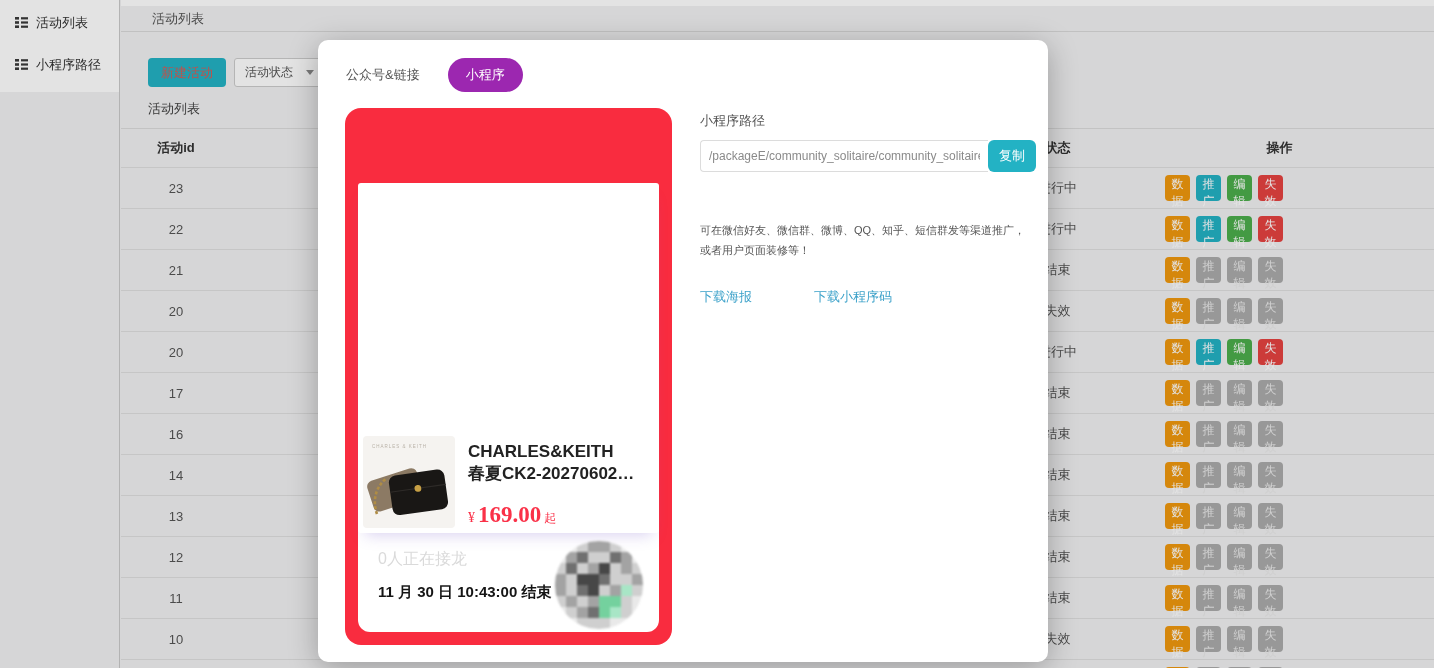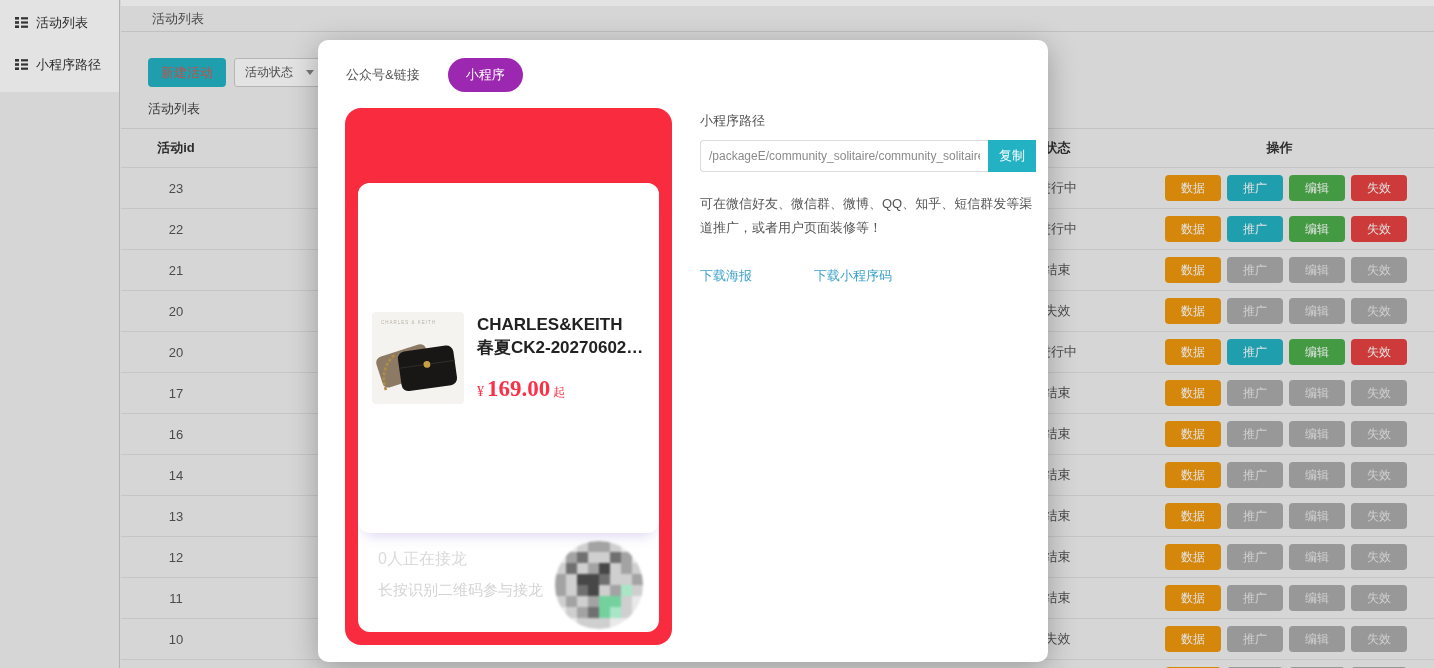--- a/index.html
+++ b/index.html
@@ -27,21 +27,21 @@
 
   .table{margin-top:10px;}
   .thead,.trow{display:flex;align-items:center;}
   .thead{height:38px;border-top:1px solid #dcdcdc;border-bottom:1px solid #dfdfdf;font-weight:bold;color:#333;font-size:13px;}
   .trow{height:40px;border-bottom:1px solid #dfdfdf;font-size:13px;color:#555;}
   .col-id{width:110px;text-align:center;}
   .spacer{flex:1;}
   .col-status{width:135px;text-align:center;}
   .col-actions{width:309px;display:flex;gap:6px;padding-left:40px;box-sizing:border-box;align-items:center;}
   .thead .col-actions{display:block;text-align:center;padding-left:0;}
-  .abtn{width:56px;height:26px;border:none;border-radius:4px;color:#fff;font-size:12px;font-family:Liberation Serif, serif;cursor:pointer;flex:none;}
+  .abtn{width:25px;height:26px;border:none;border-radius:4px;color:#fff;font-size:12px;font-family:Liberation Serif, serif;cursor:pointer;flex:none;}
   .abtn.data{background:var(--orange,#f0980e);}
   .abtn.promo{background:var(--teal,#23b2c4);}
   .abtn.edit{background:var(--green,#4cae4c);}
   .abtn.invalid{background:var(--red,#e64340);}
   .abtn.dis{background:var(--disabled,#ababab);color:#e9e9e9;cursor:default;}
 
   
   .overlay{position:absolute;inset:0;background:rgba(0,0,0,0.11);}
   .modal{position:absolute;left:318px;top:40px;width:730px;height:622px;background:#fff;border-radius:10px;
          box-shadow:0 6px 30px rgba(0,0,0,0.28);}
@@ -51,22 +51,22 @@
             line-height:34px;border-radius:17px;cursor:pointer;}
 
   
   .share-card{position:absolute;left:27px;top:68px;width:327px;height:537px;background:var(--cardred,#f92c3f);border-radius:16px;}
   .card-head{padding:15px 18px 0;display:flex;gap:12px;align-items:flex-start;}
   .avatar{width:40px;height:40px;border-radius:50%;flex:none;
           background:linear-gradient(180deg,#9aa3ad 0%,#6a7684 40%,#3a4350 62%,#2a2e36 76%,#6e5a49 100%);}
   .nick{color:#fff;font-size:16px;font-weight:bold;margin-top:1px;}
   .quote{color:#fff;font-size:13.5px;margin-top:7px;white-space:nowrap;}
   .card-body{position:absolute;left:13px;right:13px;top:75px;bottom:13px;background:#fff;border-radius:12px;}
-  .product-sec{height:350px;border-radius:12px;box-shadow:0 9px 14px -7px rgba(120,90,200,0.28);
-               padding:14px;box-sizing:border-box;display:flex;gap:13px;align-items:center;background:#fff;}
+  .product-sec{height:350px;border-radius:3px;box-shadow:0 9px 14px -7px rgba(120,90,200,0.28);
+               padding:5px;box-sizing:border-box;display:flex;gap:13px;align-items:flex-end;background:#fff;}
   .p-img{width:92px;height:92px;border-radius:4px;flex:none;overflow:hidden;}
   .p-col{min-width:0;}
   .p-title{font-size:17px;font-weight:bold;color:#222;line-height:1.3;white-space:nowrap;}
   .p-price{margin-top:17px;color:var(--pricered,#fa3148);font-family:Liberation Serif, serif;}
   .p-price .cur{font-size:14px;margin-right:3px;}
   .p-price .num{font-size:23px;font-weight:bold;}
   .p-price .suf{font-size:12px;margin-left:3px;}
   .card-foot{position:absolute;left:20px;right:14px;top:350px;bottom:0;}
   .participants{color:#dadada;font-size:16px;margin-top:16px;}
   .deadline{color:#151515;font-size:15px;font-weight:bold;margin-top:13px;}
@@ -74,23 +74,23 @@
   .qr{position:absolute;right:2px;bottom:3px;width:88px;height:88px;border-radius:50%;overflow:hidden;
       display:grid;grid-template-columns:repeat(8,1fr);grid-template-rows:repeat(8,1fr);filter:blur(1.2px);background:#fff;}
   .qr i{display:block;}
 
   
   .panel{position:absolute;left:382px;top:72px;width:336px;}
   .path-label{font-size:13px;color:#555;}
   .path-row{display:flex;margin-top:10px;}
   .path-input{flex:1;min-width:0;height:32px;border:1px solid #dcdcdc;border-right:none;border-radius:4px 0 0 4px;
               padding:0 8px;font-size:12px;color:#8a8a8a;box-sizing:border-box;font-family:inherit;background:#fff;}
-  .copy-btn{width:48px;height:32px;background:var(--teal,#23b2c4);color:#fff;border:none;border-radius:0;
+  .copy-btn{width:48px;height:32px;background:var(--teal,#23b2c4);color:#fff;border:none;border-radius:6px;
             font-size:13px;font-family:inherit;cursor:pointer;flex:none;}
-  .tip{margin-top:20px;font-size:13px;color:#555;line-height:1.85;}
+  .tip{margin-top:48px;font-size:11px;color:#555;line-height:1.85;}
   .links{margin-top:27px;display:flex;}
   .dl-link{color:var(--link,#3ba1c9);font-size:13px;text-decoration:none;cursor:pointer;text-align:center;}
   .dl-link + .dl-link{margin-left:62px;}
 </style>
 </head>
 <body>
 
 <div class="page">
 
   <aside class="sidebar">
@@ -319,21 +319,21 @@
           <div class="p-col">
             <div class="p-title">CHARLES&amp;KEITH</div>
             <div class="p-title">春夏CK2-20270602…</div>
             <div class="p-price">
               <span class="cur">¥</span><span class="num">169.00</span><span class="suf">起</span>
             </div>
           </div>
         </div>
         <div class="card-foot">
           <div class="participants">0人正在接龙</div>
-          <div class="hint">长按识别二维码参与接龙</div>
+          <div class="deadline">11 月 30 日 10:43:00 结束</div>
           <div class="qr">
               <i style="background: rgb(255, 255, 255);"></i>
               <i style="background: rgb(233, 233, 233);"></i>
               <i style="background: rgb(207, 207, 207);"></i>
               <i style="background: rgb(163, 163, 163);"></i>
               <i style="background: rgb(163, 163, 163);"></i>
               <i style="background: rgb(207, 207, 207);"></i>
               <i style="background: rgb(233, 233, 233);"></i>
               <i style="background: rgb(255, 255, 255);"></i>
               <i style="background: rgb(233, 233, 233);"></i>

